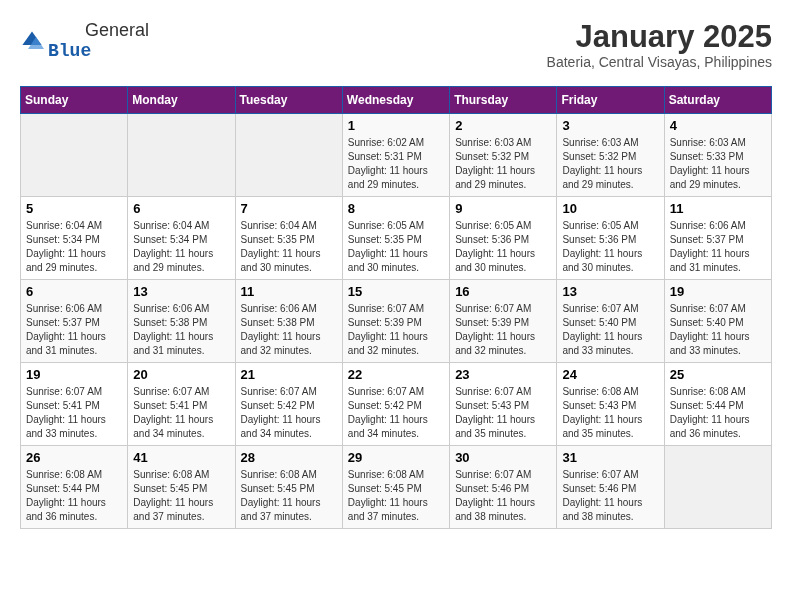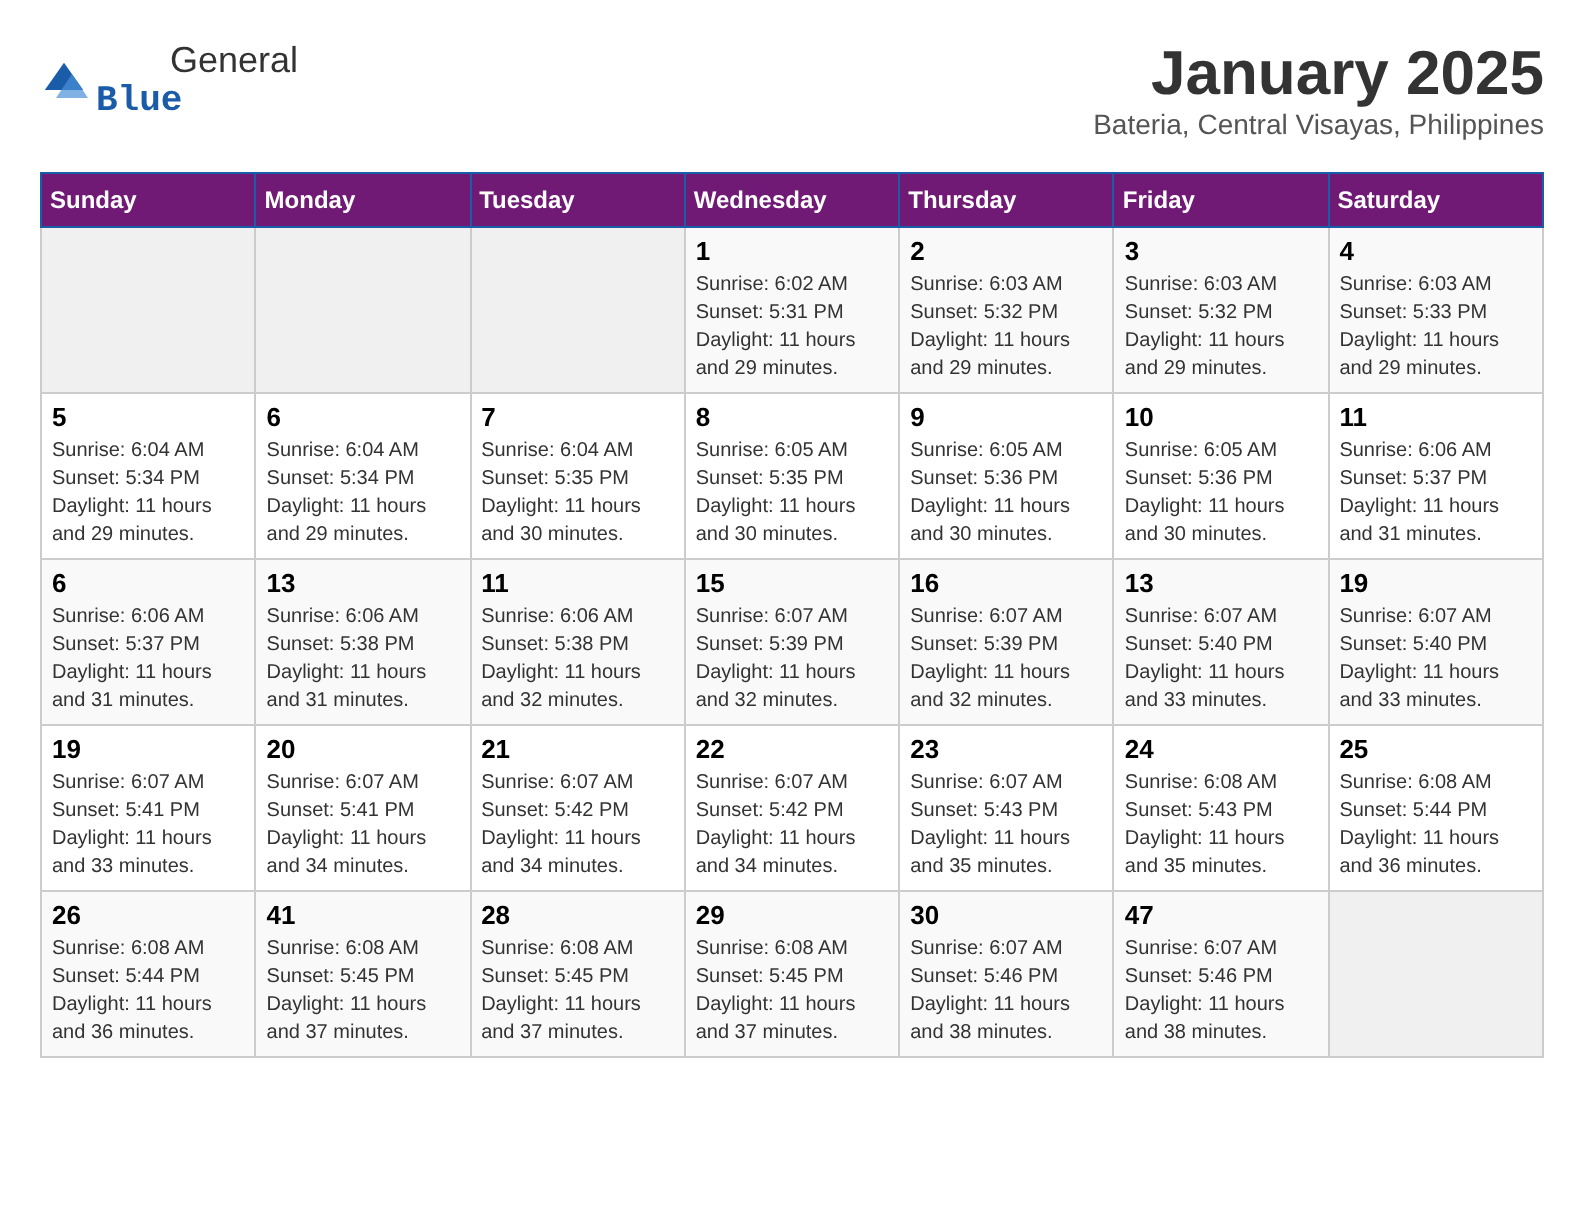--- a/index.html
+++ b/index.html
@@ -252,19 +252,19 @@
         </td>
         <td>
           <span class="day-num">29</span>
           <div class="day-info">Sunrise: 6:08 AM<br>Sunset: 5:45 PM<br>Daylight: 11 hours and 37 minutes.</div>
         </td>
         <td>
           <span class="day-num">30</span>
           <div class="day-info">Sunrise: 6:07 AM<br>Sunset: 5:46 PM<br>Daylight: 11 hours and 38 minutes.</div>
         </td>
         <td>
-          <span class="day-num">47</span>
+          <span class="day-num">31</span>
           <div class="day-info">Sunrise: 6:07 AM<br>Sunset: 5:46 PM<br>Daylight: 11 hours and 38 minutes.</div>
         </td>
         <td class="empty-cell"></td>
       </tr>
     </tbody>
 </table>
 
 </body></html>

